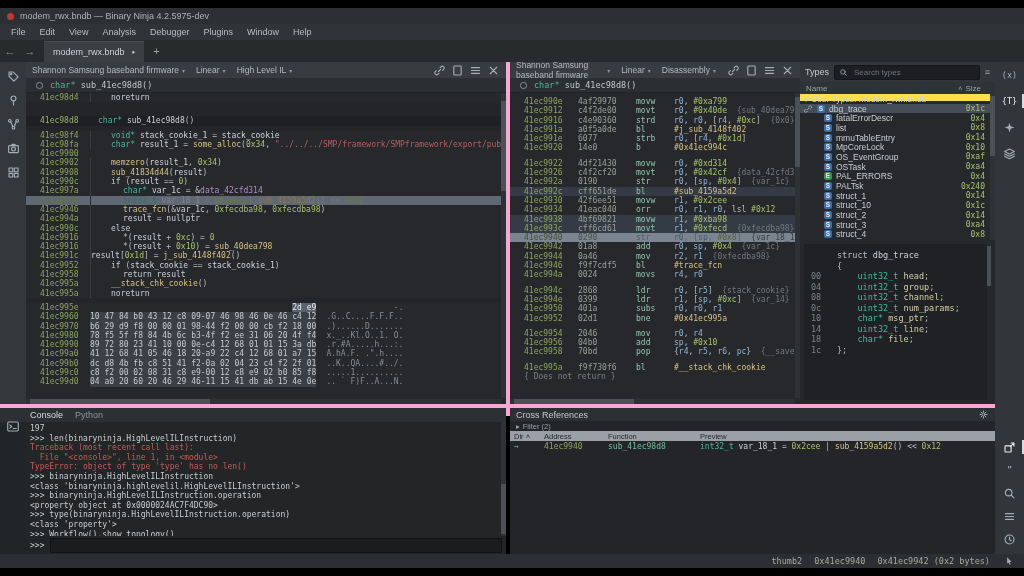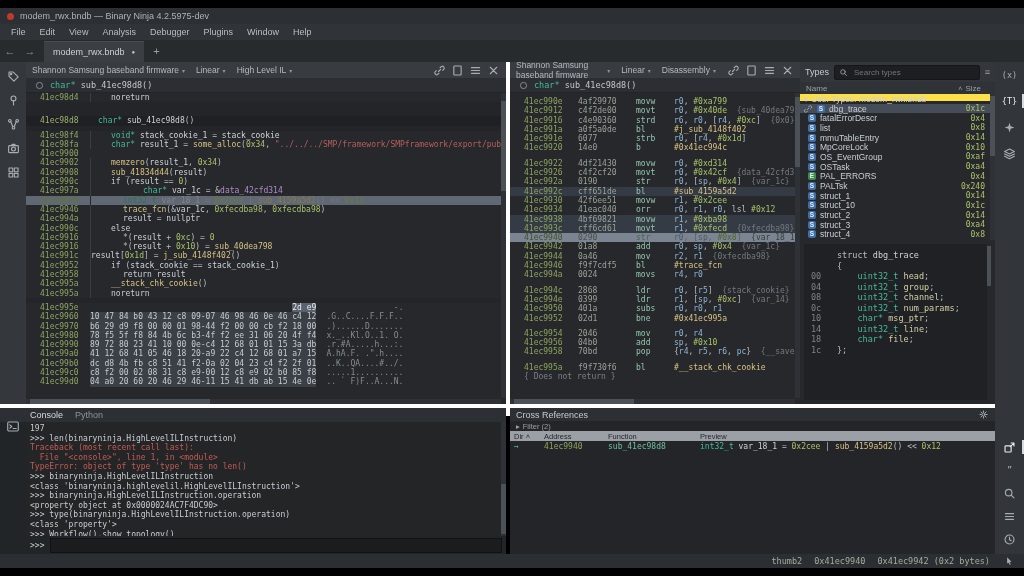--- a/index.html
+++ b/index.html
@@ -1,18 +1,18 @@
 <!DOCTYPE html>
 <html><head>
 <meta charset="utf-8">
 <style>
   html,body{margin:0;padding:0;background:#000;width:1024px;height:576px;overflow:hidden}
   .screen{position:absolute;top:0;left:0;width:1024px;height:576px;background:#000;
           font-family:"Liberation Sans","DejaVu Sans",sans-serif;color:#c6cacd;-webkit-font-smoothing:antialiased}
-  .window{position:absolute;left:0;top:8px;width:1024px;height:408px;background:#ffffff}
+  .window{position:absolute;left:0;top:8px;width:1024px;height:408px;background:#f9a8d4}
 
   
   .titlebar{position:absolute;left:0;top:0;width:100%;height:16px;background:#2c2f33;display:flex;align-items:center;
             padding-left:7px;box-sizing:border-box;font-size:9px;color:#aeb3b8}
   .app-dot{width:7px;height:7px;border-radius:50%;background:#c0392b;margin-right:6px;flex:none}
   .menubar{position:absolute;left:0;top:16px;width:100%;height:16px;background:#303337;display:flex;align-items:center;
            font-size:9px;color:#b9bec2;padding-left:4px;box-sizing:border-box}
   .menu-item{padding:0 7px}
   .tabbar{position:absolute;left:0;top:32px;width:100%;height:22px;background:#282b2e;display:flex;align-items:center;
           font-size:9px;color:#9aa0a5}
@@ -79,21 +79,21 @@
   .types-title{color:#c6cacd;flex:none}
   .search{flex:1;height:13px;background:#1c1e21;border:1px solid #141619;border-radius:2px;display:flex;
           align-items:center;padding:0 4px;gap:4px}
   .search input{background:transparent;border:none;outline:none;color:#9aa0a6;font-size:8px;width:100%;
                 font-family:"Liberation Sans",sans-serif}
   .search input::placeholder{color:#70767d}
   .types-cols{height:12px;display:flex;align-items:center;font-size:8px;color:#9aa0a6;background:#2f3237;
               border-bottom:7px solid #fde047;padding:0 6px}
   .types-cols .sortc{margin-left:auto;font-size:7px;margin-right:3px}
   .types-list{position:absolute;top:32px;left:0;right:0;height:146px;overflow:hidden;font-size:8.5px}
-  .trow{height:9.7px;display:flex;align-items:center;gap:4px;padding-left:8px}
+  .trow{height:9.7px;display:flex;align-items:center;gap:4px;padding-left:24px}
   .trow.group{padding-left:4px;color:#ccd1d5;gap:3px}
   .trow.sel{background:#454d58}
   .trow.sel{padding-left:3px}
   .ticon{width:8px;height:8px;border-radius:2px;background:#3e6ea8;color:#e9eef3;font-size:6.5px;line-height:8px;
          text-align:center;font-weight:bold;flex:none}
   .ticon.E{background:#3f8c4f}
   .tname{color:#c9ced3;overflow:hidden;white-space:nowrap}
   .tsize{margin-left:auto;margin-right:10px;color:#a9c36b;font-family:"DejaVu Sans Mono",monospace;font-size:8px}
   .types-preview{position:absolute;top:182px;bottom:4px;left:4px;right:4px;background:#1f2124;
                  font-family:"DejaVu Sans Mono",monospace;font-size:8.5px;line-height:10.5px;padding-top:6px;overflow:hidden}
@@ -295,21 +295,21 @@
           <div class="code-row">
             <span class="code-addr">41ec9908</span>
             <span class="code-body" style="padding-left: 20px;"><span class="tk tk-fn">sub_41834d44</span><span class="tk tk-plain">(</span><span class="tk tk-var">result</span><span class="tk tk-plain">)</span></span>
           </div>
           <div class="code-row">
             <span class="code-addr">41ec990c</span>
             <span class="code-body" style="padding-left: 20px;"><span class="tk tk-kw">if</span><span class="tk tk-plain"> (</span><span class="tk tk-var">result</span><span class="tk tk-op"> == </span><span class="tk tk-num">0</span><span class="tk tk-plain">)</span></span>
           </div>
           <div class="code-row">
             <span class="code-addr">41ec997a</span>
-            <span class="code-body" style="padding-left: 52px;"><span class="tk tk-type">char* </span><span class="tk tk-var">var_1c</span><span class="tk tk-op"> = </span><span class="tk tk-plain">&amp;</span><span class="tk tk-data">data_42cfd314</span></span>
+            <span class="code-body" style="padding-left: 32px;"><span class="tk tk-type">char* </span><span class="tk tk-var">var_1c</span><span class="tk tk-op"> = </span><span class="tk tk-plain">&amp;</span><span class="tk tk-data">data_42cfd314</span></span>
           </div>
           <div class="code-row sel">
             <span class="code-addr">41ec9940</span>
             <span class="code-body" style="padding-left: 32px;"><span class="tk tk-type">int32_t </span><span class="tk tk-var">var_18_1</span><span class="tk tk-op"> = </span><span class="tk tk-num">0x2cee</span><span class="tk tk-op"> | </span><span class="tk tk-fn">sub_4159a5d2</span><span class="tk tk-plain">() </span><span class="tk tk-op">&lt;&lt; </span><span class="tk tk-num">0x12</span></span>
           </div>
           <div class="code-row">
             <span class="code-addr">41ec9946</span>
             <span class="code-body" style="padding-left: 32px;"><span class="tk tk-fn">trace_fcn</span><span class="tk tk-plain">(&amp;</span><span class="tk tk-var">var_1c</span><span class="tk tk-plain">, </span><span class="tk tk-num">0xfecdba98</span><span class="tk tk-plain">, </span><span class="tk tk-num">0xfecdba98</span><span class="tk tk-plain">)</span></span>
           </div>
           <div class="code-row">

